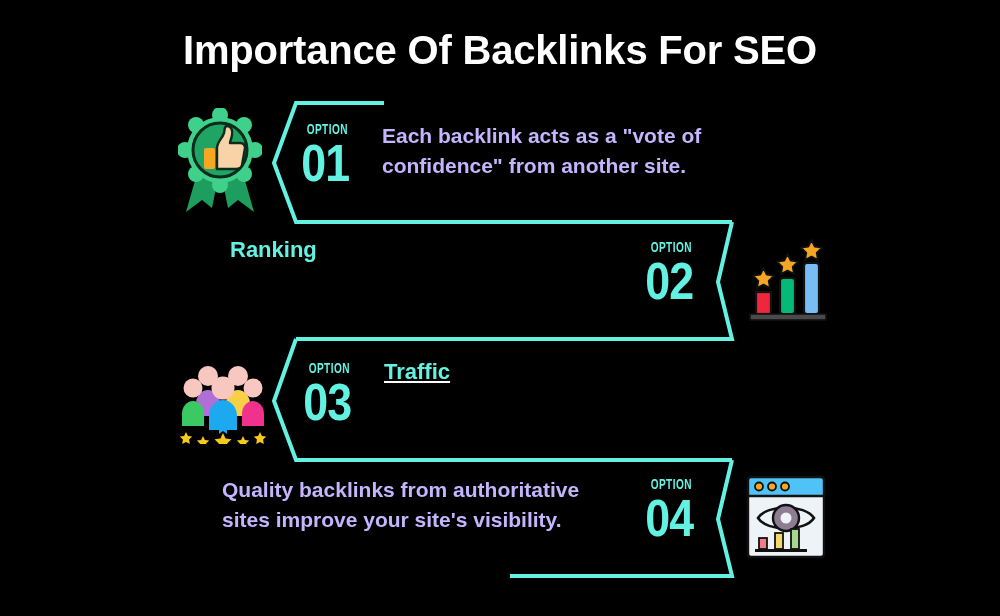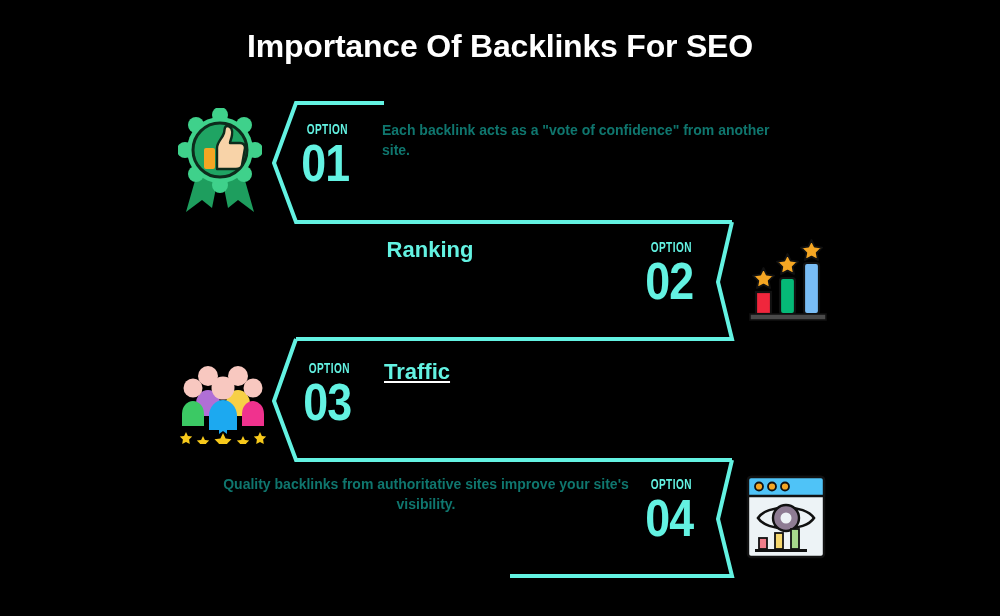--- a/index.html
+++ b/index.html
@@ -22,21 +22,21 @@
     background: #000000;
   }
 
   
   .title {
     position: absolute;
     top: 28px;
     left: 0;
     width: 1000px;
     text-align: center;
-    font-size: 32px;
+    font-size: 40px;
     font-weight: bold;
     letter-spacing: -0.2px;
     color: #ffffff;
     font-family: "Liberation Sans", sans-serif;
   }
 
   
   #chevrons {
     position: absolute;
     left: 0;
@@ -78,28 +78,28 @@
   .textblock { position: absolute; }
   .head {
     font-size: 22px;
     font-weight: bold;
     color: #63F2E2;
     line-height: 1.1;
     margin-bottom: 8px;
     font-family: "Liberation Sans", sans-serif;
   }
   .body {
-    font-size: 14px;
-    font-weight: bold;
-    color: #0f766e;
+    font-size: 21px;
+    font-weight: bold;
+    color: #c4b5fd;
     line-height: 1.42;
     font-family: "Liberation Sans", sans-serif;
   }
   .align-left  { text-align: left; }
-  .align-right { text-align: center; }
+  .align-right { text-align: left; }
 
   
   .icon {
     position: absolute;
   }
 </style>
 </head>
 <body>
 
 <div id="stage">

